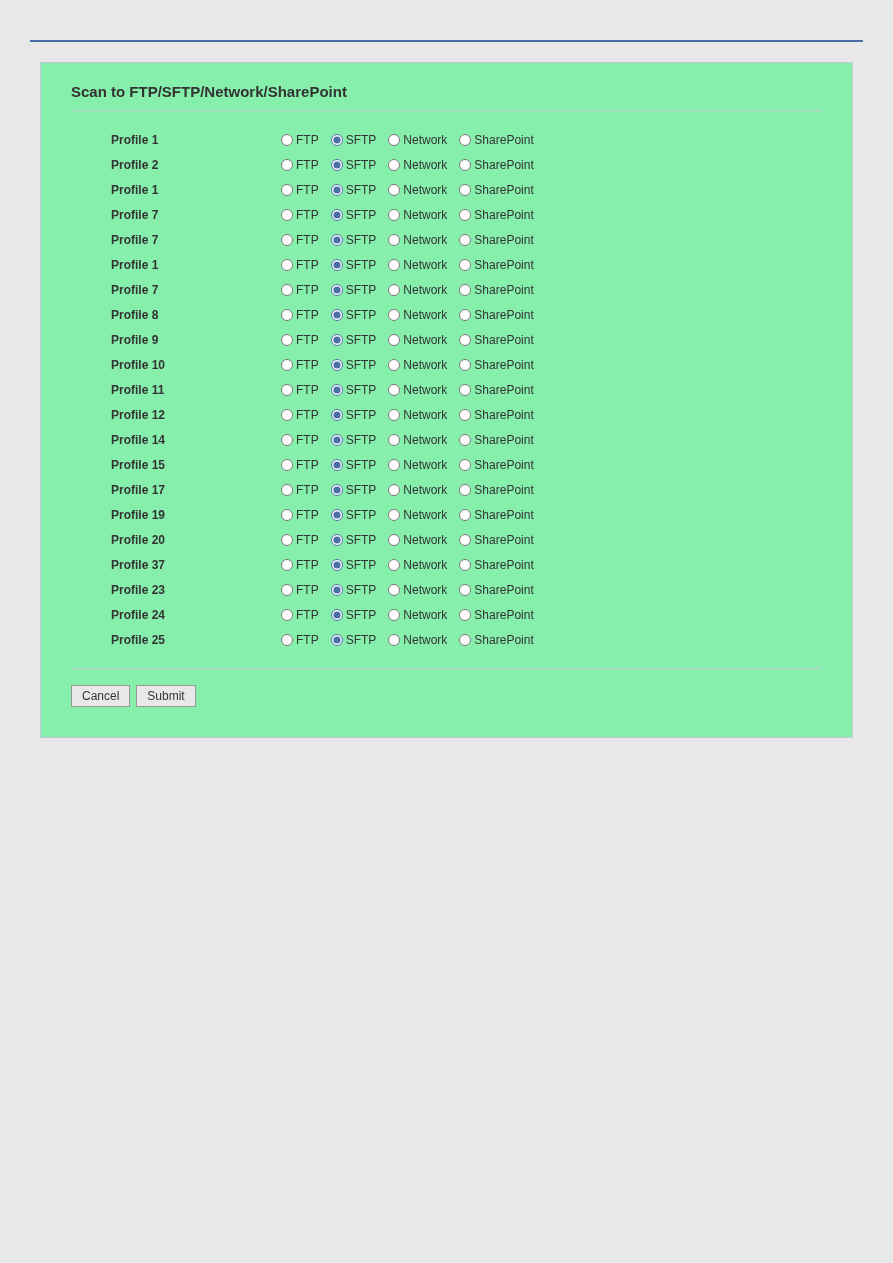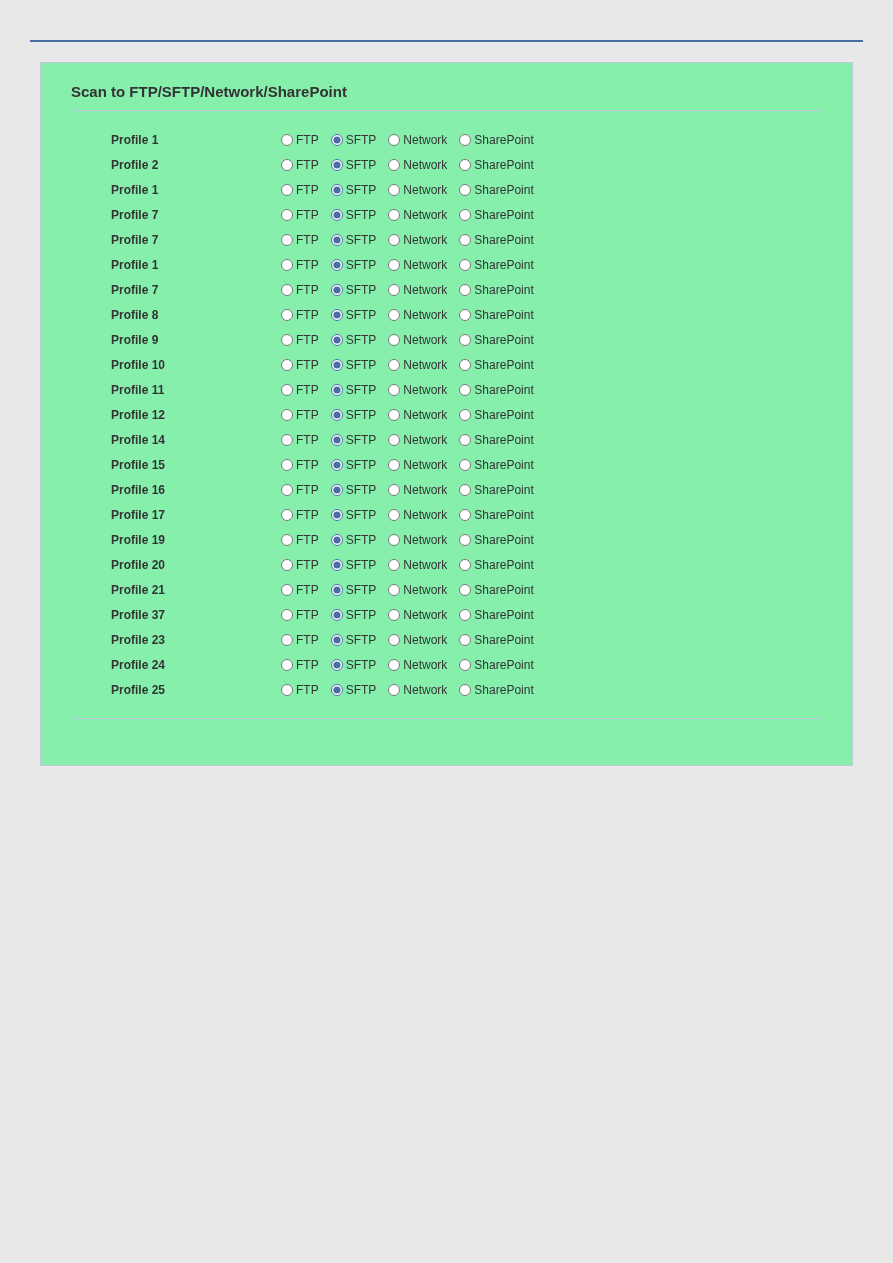--- a/index.html
+++ b/index.html
@@ -267,31 +267,20 @@
             <td class="options-cell">
               <div class="radio-group">
                 <label class="radio-option"><input type="radio" name="profile_15" value="FTP" style="">FTP</label>
                 <label class="radio-option"><input type="radio" name="profile_15" value="SFTP" checked="" style="">SFTP</label>
                 <label class="radio-option"><input type="radio" name="profile_15" value="Network" style="">Network</label>
                 <label class="radio-option"><input type="radio" name="profile_15" value="SharePoint" style="">SharePoint</label>
               </div>
             </td>
           </tr>
           <tr>
-            <td class="label-cell">Profile 16</td>
-            <td class="options-cell">
-              <div class="radio-group">
-                <label class="radio-option"><input type="radio" name="profile_16" value="FTP" style="">FTP</label>
-                <label class="radio-option"><input type="radio" name="profile_16" value="SFTP" checked="" style="">SFTP</label>
-                <label class="radio-option"><input type="radio" name="profile_16" value="Network" style="">Network</label>
-                <label class="radio-option"><input type="radio" name="profile_16" value="SharePoint" style="">SharePoint</label>
-              </div>
-            </td>
-          </tr>
-          <tr>
             <td class="label-cell">Profile 17</td>
             <td class="options-cell">
               <div class="radio-group">
                 <label class="radio-option"><input type="radio" name="profile_17" value="FTP" style="">FTP</label>
                 <label class="radio-option"><input type="radio" name="profile_17" value="SFTP" checked="" style="">SFTP</label>
                 <label class="radio-option"><input type="radio" name="profile_17" value="Network" style="">Network</label>
                 <label class="radio-option"><input type="radio" name="profile_17" value="SharePoint" style="">SharePoint</label>
               </div>
             </td>
           </tr>
@@ -311,31 +300,20 @@
             <td class="options-cell">
               <div class="radio-group">
                 <label class="radio-option"><input type="radio" name="profile_20" value="FTP" style="">FTP</label>
                 <label class="radio-option"><input type="radio" name="profile_20" value="SFTP" checked="" style="">SFTP</label>
                 <label class="radio-option"><input type="radio" name="profile_20" value="Network" style="">Network</label>
                 <label class="radio-option"><input type="radio" name="profile_20" value="SharePoint" style="">SharePoint</label>
               </div>
             </td>
           </tr>
           <tr>
-            <td class="label-cell">Profile 21</td>
-            <td class="options-cell">
-              <div class="radio-group">
-                <label class="radio-option"><input type="radio" name="profile_21" value="FTP" style="">FTP</label>
-                <label class="radio-option"><input type="radio" name="profile_21" value="SFTP" checked="" style="">SFTP</label>
-                <label class="radio-option"><input type="radio" name="profile_21" value="Network" style="">Network</label>
-                <label class="radio-option"><input type="radio" name="profile_21" value="SharePoint" style="">SharePoint</label>
-              </div>
-            </td>
-          </tr>
-          <tr>
             <td class="label-cell">Profile 37</td>
             <td class="options-cell">
               <div class="radio-group">
                 <label class="radio-option"><input type="radio" name="profile_22" value="FTP" style="">FTP</label>
                 <label class="radio-option"><input type="radio" name="profile_22" value="SFTP" checked="" style="">SFTP</label>
                 <label class="radio-option"><input type="radio" name="profile_22" value="Network" style="">Network</label>
                 <label class="radio-option"><input type="radio" name="profile_22" value="SharePoint" style="">SharePoint</label>
               </div>
             </td>
           </tr>
@@ -370,14 +348,18 @@
                 <label class="radio-option"><input type="radio" name="profile_25" value="Network" style="">Network</label>
                 <label class="radio-option"><input type="radio" name="profile_25" value="SharePoint" style="">SharePoint</label>
               </div>
             </td>
           </tr>
         </tbody>
     </table>
 
     <hr class="divider">
 
+    <div class="button-row">
+      <button class="btn">Cancel</button>
+      <button class="btn">Submit</button>
+    </div>
   </div>
 </div>
 
 </body></html>

